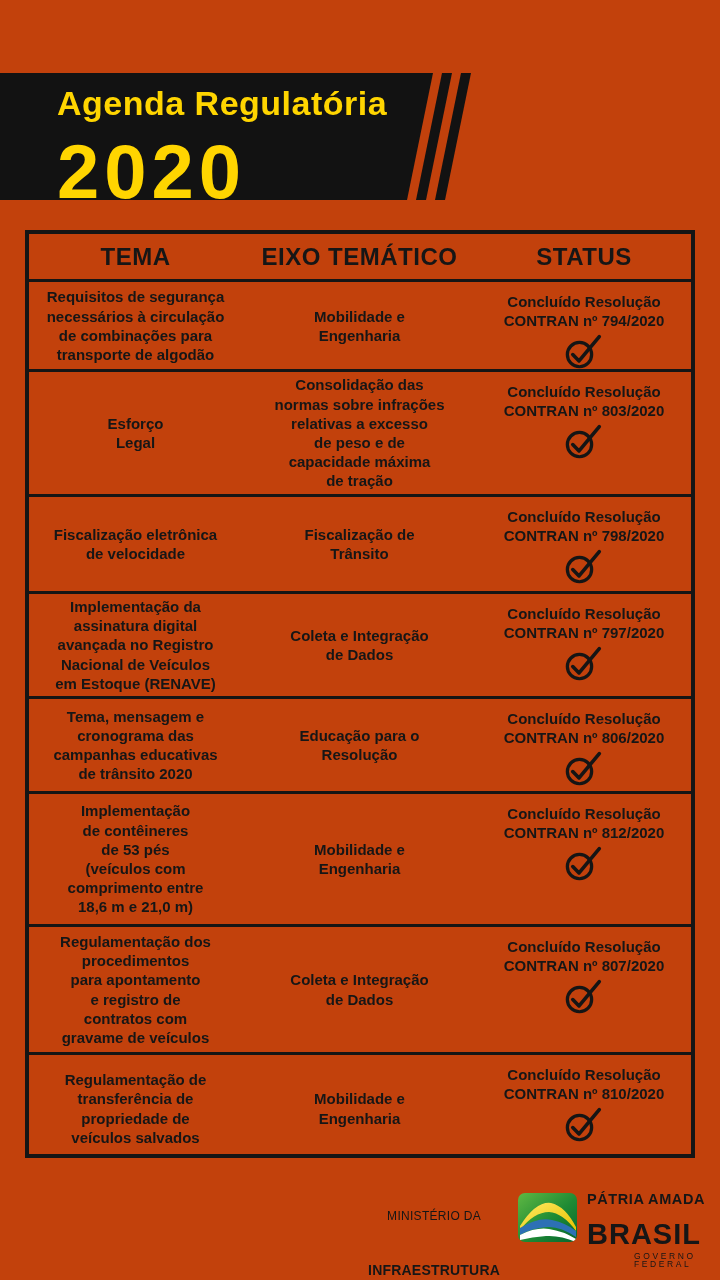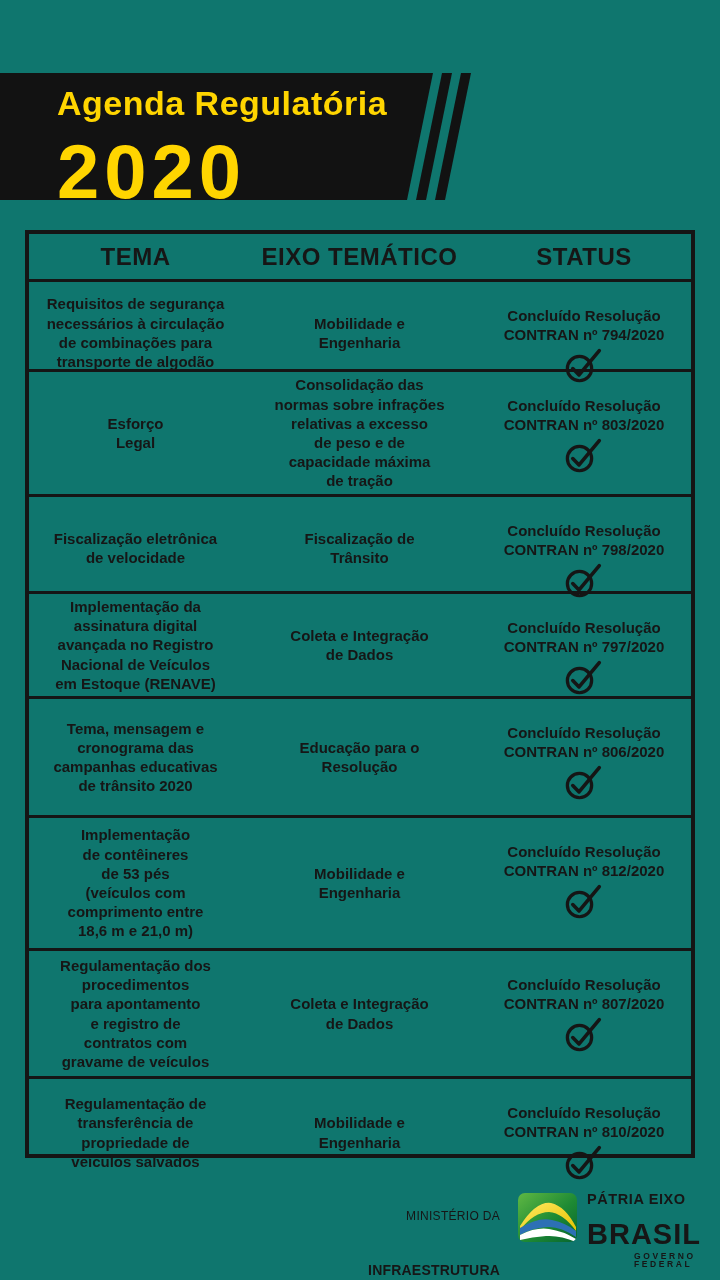--- a/index.html
+++ b/index.html
@@ -1,19 +1,19 @@
 <!DOCTYPE html>
 <html><head>
 <meta charset="utf-8">
 <style>
   html,body{margin:0;padding:0;}
   .page{
     position:relative;
     width:720px;height:1280px;
-    background:#0f766e;
+    background:#c2410c;
     overflow:hidden;
     font-family:"Liberation Sans",sans-serif;
     color:#161616;
   }
   
   .banner-svg{position:absolute;left:0;top:73px;}
   .banner-title{
     position:absolute;left:57px;top:84px;width:420px;
     color:#FFD500;
   }
@@ -32,53 +32,53 @@
     background:transparent;
   }
   .thead,.trow{
     display:grid;
     grid-template-columns:213px 235px 214px;
     box-sizing:border-box;
   }
   .thead{height:45px;}
   .trow{border-top:3px solid #151515;}
   .r0{height:90px}.r1{height:125px}.r2{height:97px}.r3{height:105px}
-  .r4{height:119px}.r5{height:133px}.r6{height:128px}.r7{height:110px}
+  .r4{height:95px}.r5{height:133px}.r6{height:128px}.r7{height:110px}
   .hcell{
     display:flex;align-items:center;justify-content:center;
     font-size:24px;font-weight:bold;letter-spacing:0.5px;
   }
   .cell{
     display:flex;align-items:center;justify-content:center;
     text-align:center;font-size:15px;font-weight:bold;line-height:1.28;
     white-space:pre-line;padding:0 6px;box-sizing:border-box;
   }
   .cell-status{
     flex-direction:column;justify-content:flex-start;
-    padding-top:24px;
+    padding-top:10px;
   }
   .status-text{white-space:pre-line;}
   .check-icon{margin-top:3px;flex:0 0 auto;}
   
   .denatran{
     position:absolute;left:318px;top:1280px;
     font-size:15px;font-weight:bold;letter-spacing:0.5px;text-align:center;
   }
   .ministry{
-    position:absolute;right:220px;top:1210px;text-align:right;line-height:1.05;
+    position:absolute;right:220px;top:1210px;text-align:center;line-height:1.05;
   }
   .ministry-l1{font-size:12px;font-weight:400;letter-spacing:0.3px;}
   .ministry-l2{font-size:14px;font-weight:bold;letter-spacing:0.2px;margin-top:40px;}
   .flag{position:absolute;left:518px;top:1193px;}
   .brand{
     position:absolute;left:587px;top:1192px;line-height:1;
   }
   .brand-l1{font-size:14.5px;font-weight:bold;letter-spacing:0.6px;}
   .brand-l2{font-size:29px;font-weight:bold;letter-spacing:1px;margin-top:13px;}
-  .brand-l3{font-size:8.5px;font-weight:bold;letter-spacing:2.6px;margin-top:3px;padding-left:47px;}
+  .brand-l3{font-size:8.5px;font-weight:normal;letter-spacing:2.6px;margin-top:3px;padding-left:47px;}
 </style>
 </head>
 <body>
 
 <div class="page">
 
   <svg class="banner-svg" width="500" height="127" viewBox="0 0 500 127">
     <polygon points="0,0 433,0 407,127 0,127" fill="#121212"></polygon>
     <polygon points="442,0 452,0 426,127 416,127" fill="#121212"></polygon>
     <polygon points="461,0 471,0 445,127 435,127" fill="#121212"></polygon>
@@ -264,18 +264,18 @@
     </defs>
     <g clip-path="url(#flagClip)">
       <rect x="0" y="0" width="59" height="49" fill="url(#gGreen)"></rect>
       <path d="M2 33 Q18 8 33 10 Q47 13 58 34 L58 38 Q45 20 31 19 Q16 19 2 37 Z" fill="url(#gYellow)"></path>
       <path d="M2 35 Q20 24 34 27 Q48 30 58 38 L58 44 Q42 33 29 34 Q14 35 2 42 Z" fill="#2D70B5"></path>
       <path d="M2 42 Q18 34 31 36 Q45 38 58 46 L58 49 Q42 42 28 43 Q14 44 2 47 Z" fill="#FFFFFF"></path>
     </g>
   </svg>
 
   <div class="brand">
-    <div class="brand-l1">PÁTRIA EIXO</div>
+    <div class="brand-l1">PÁTRIA AMADA</div>
     <div class="brand-l2">BRASIL</div>
     <div class="brand-l3">GOVERNO FEDERAL</div>
   </div>
 
 </div>
 
 </body></html>

